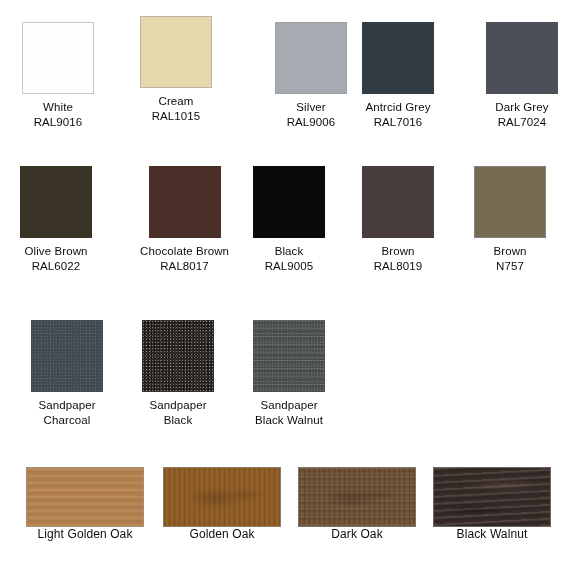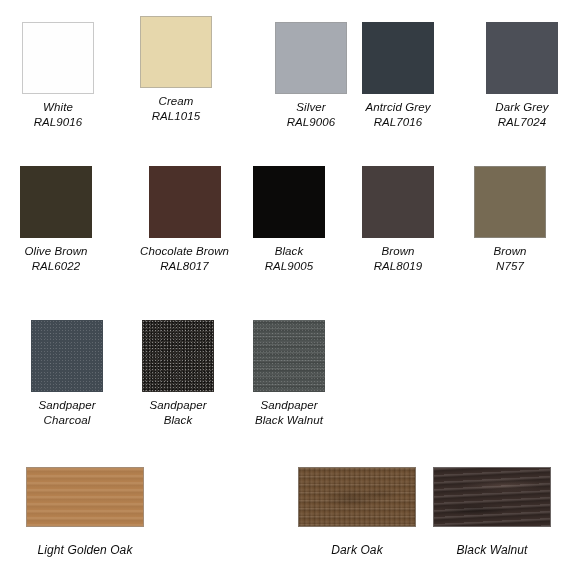--- a/index.html
+++ b/index.html
@@ -22,21 +22,20 @@
     width: 588px;
     height: 579px;
   }
 
   
   .cell {
     position: absolute;
     display: flex;
     flex-direction: column;
     align-items: center;
-    font-style: italic;
   }
 
   .swatch {
     position: relative;
     overflow: hidden;
     box-sizing: border-box;
     background-repeat: no-repeat;
   }
 
   
@@ -59,21 +58,21 @@
   .label .code {
     display: block;
   }
 
   
   .row1 .swatch { width: 72px; height: 72px; }
   .row2 .swatch { width: 72px; height: 72px; }
   .row3 .swatch { width: 72px; height: 72px; }
   .row4 .swatch { width: 118px; height: 60px; }
 
-  .row4 .label { margin-top: 16px; font-size: 12px; }
+  .row4 .label { margin-top: 0; font-size: 12px; }
 
   
   
   .grain-fine::after,
   .grain-coarse::after {
     content: "";
     position: absolute;
     inset: 0;
     pointer-events: none;
   }
@@ -259,20 +258,26 @@
     </div>
   </div>
 
   <div class="cell row4" style="left:26px; top:467px;">
     <div class="swatch stripe-soft thinline" style="background-color:#B5814F;"></div>
     <div class="label">
       <span>Light Golden Oak</span>
     </div>
   </div>
 
+  <div class="cell row4" style="left:163px; top:467px;">
+    <div class="swatch fig-oak thinline" style="background-color:#8E5A22;"></div>
+    <div class="label">
+      <span>Golden Oak</span>
+    </div>
+  </div>
 
   <div class="cell row4" style="left:298px; top:467px;">
     <div class="swatch stripe-h fig-oak thinline" style="background-color:#6B4C2E;"></div>
     <div class="label">
       <span>Dark Oak</span>
     </div>
   </div>
 
   <div class="cell row4" style="left:433px; top:467px;">
     <div class="swatch fig-walnut thinline" style="background-color:#3B2E2A;"></div>

